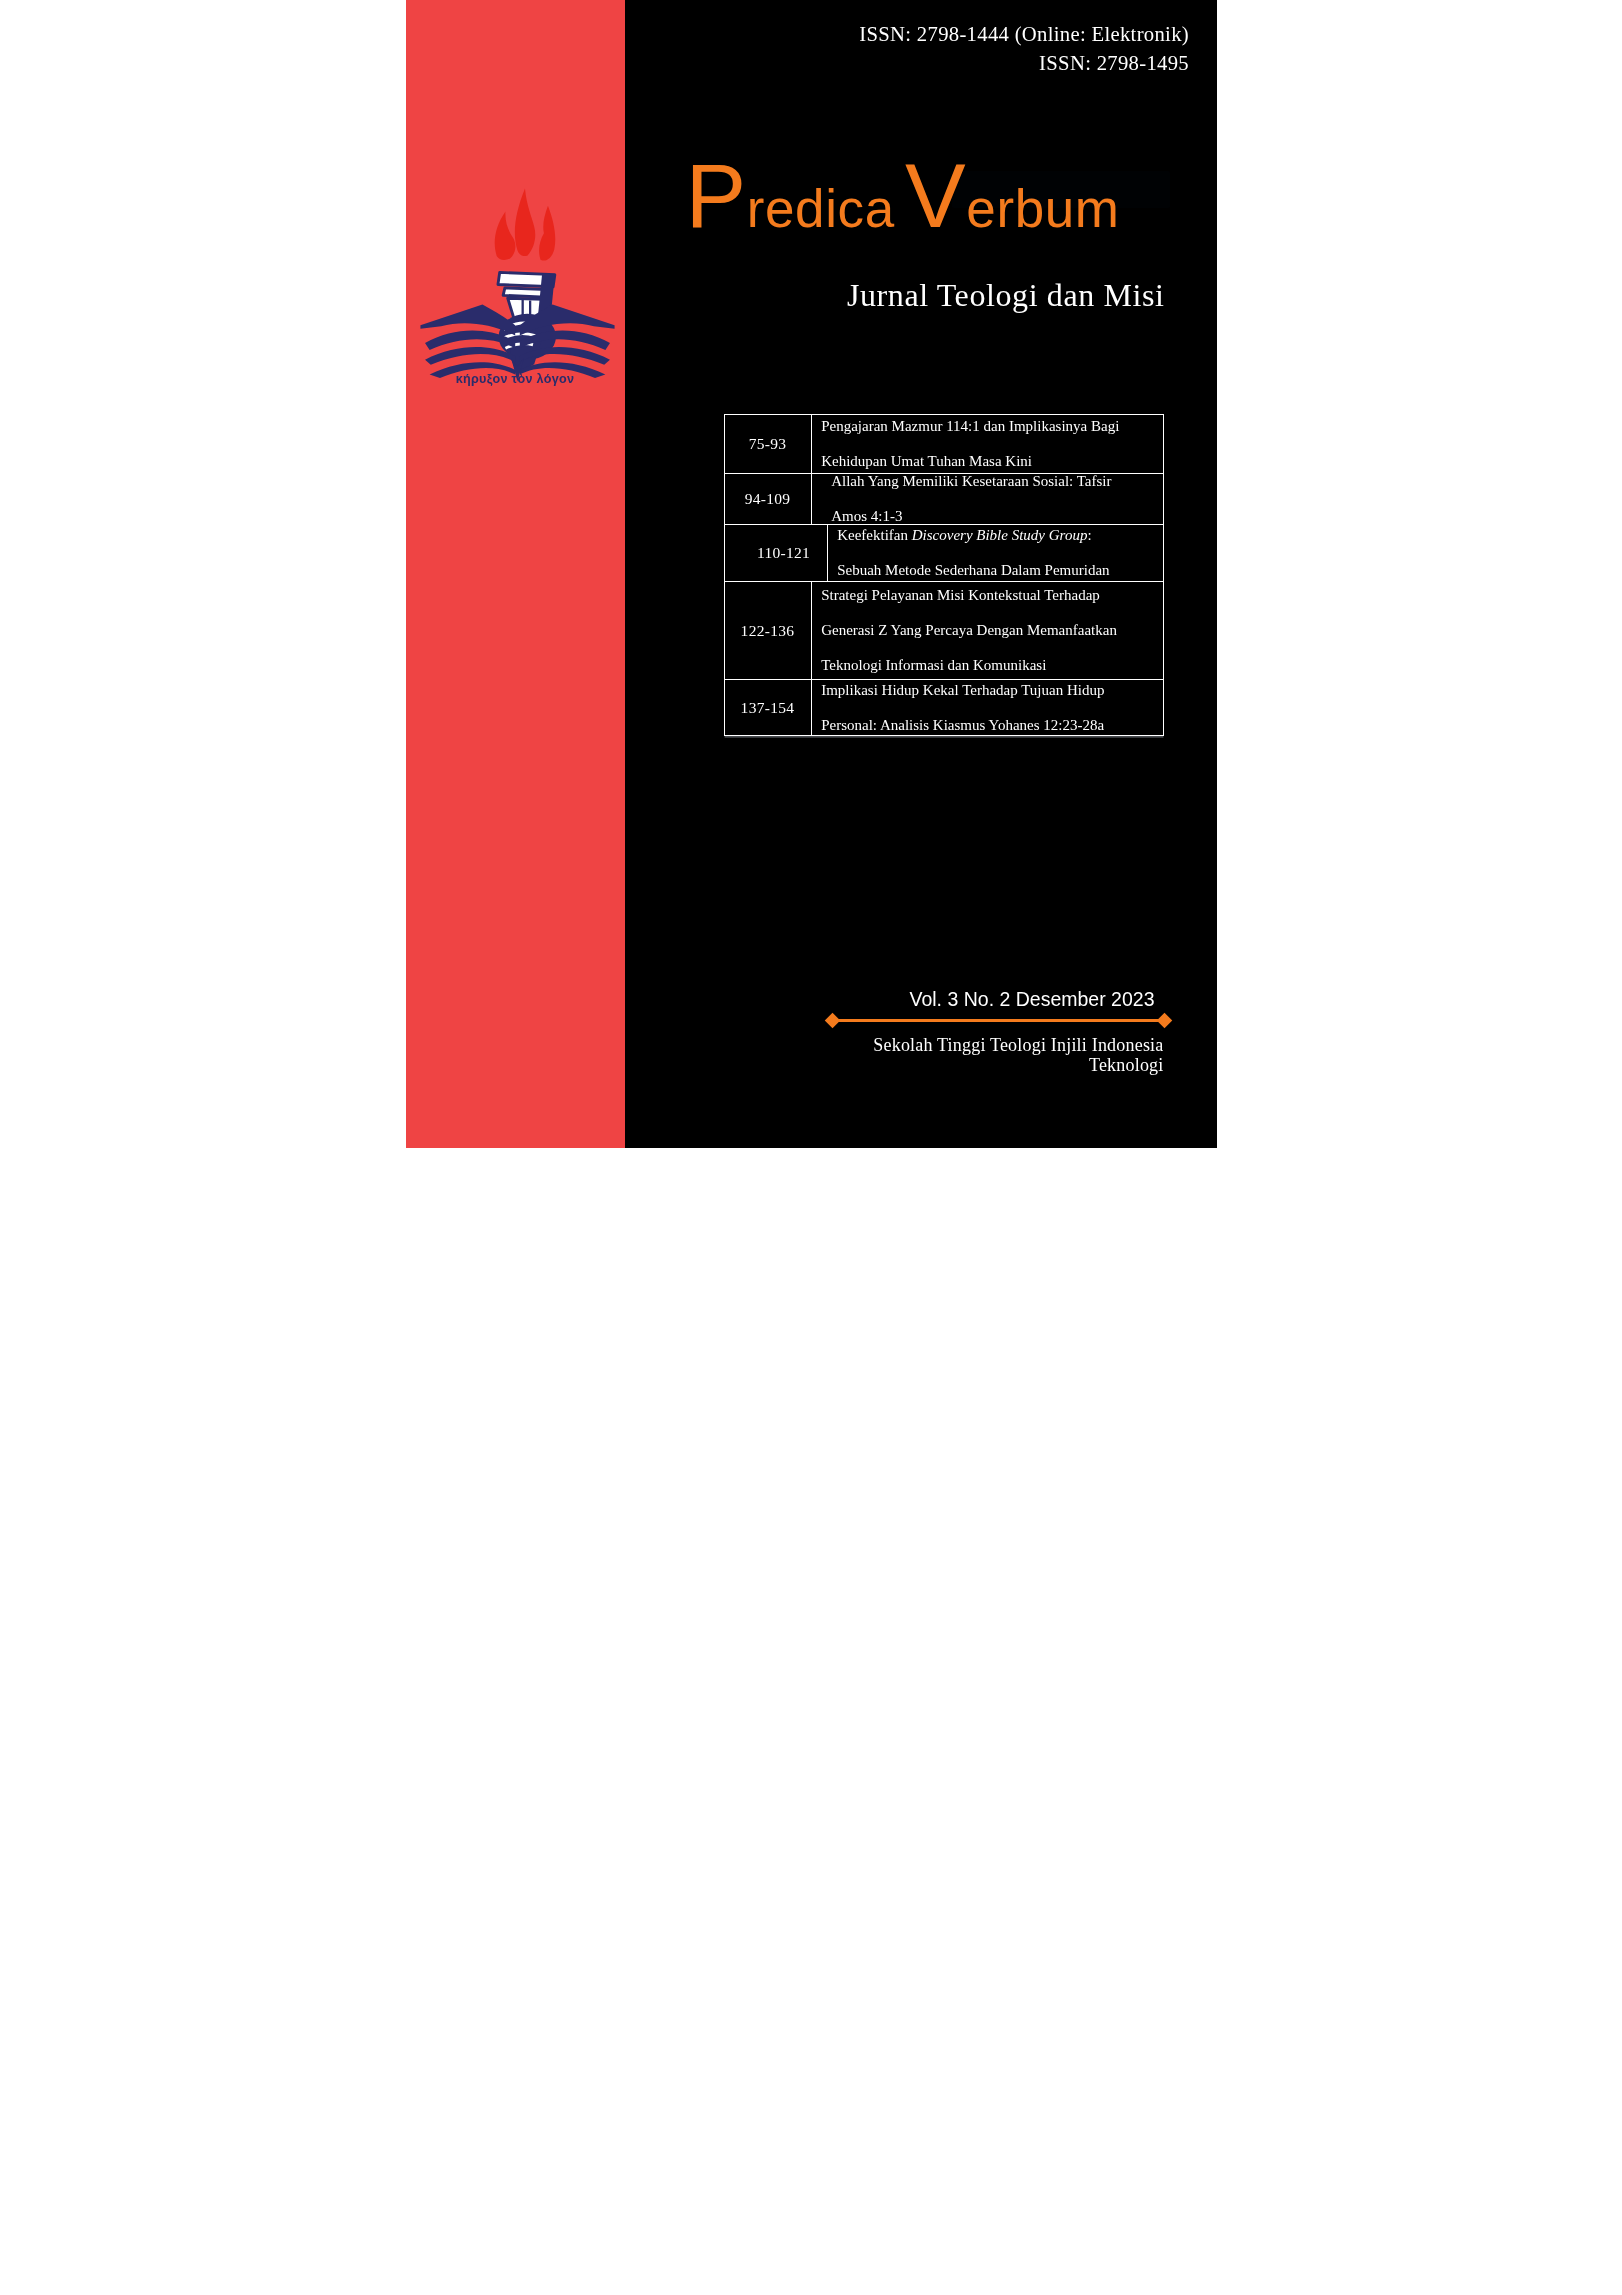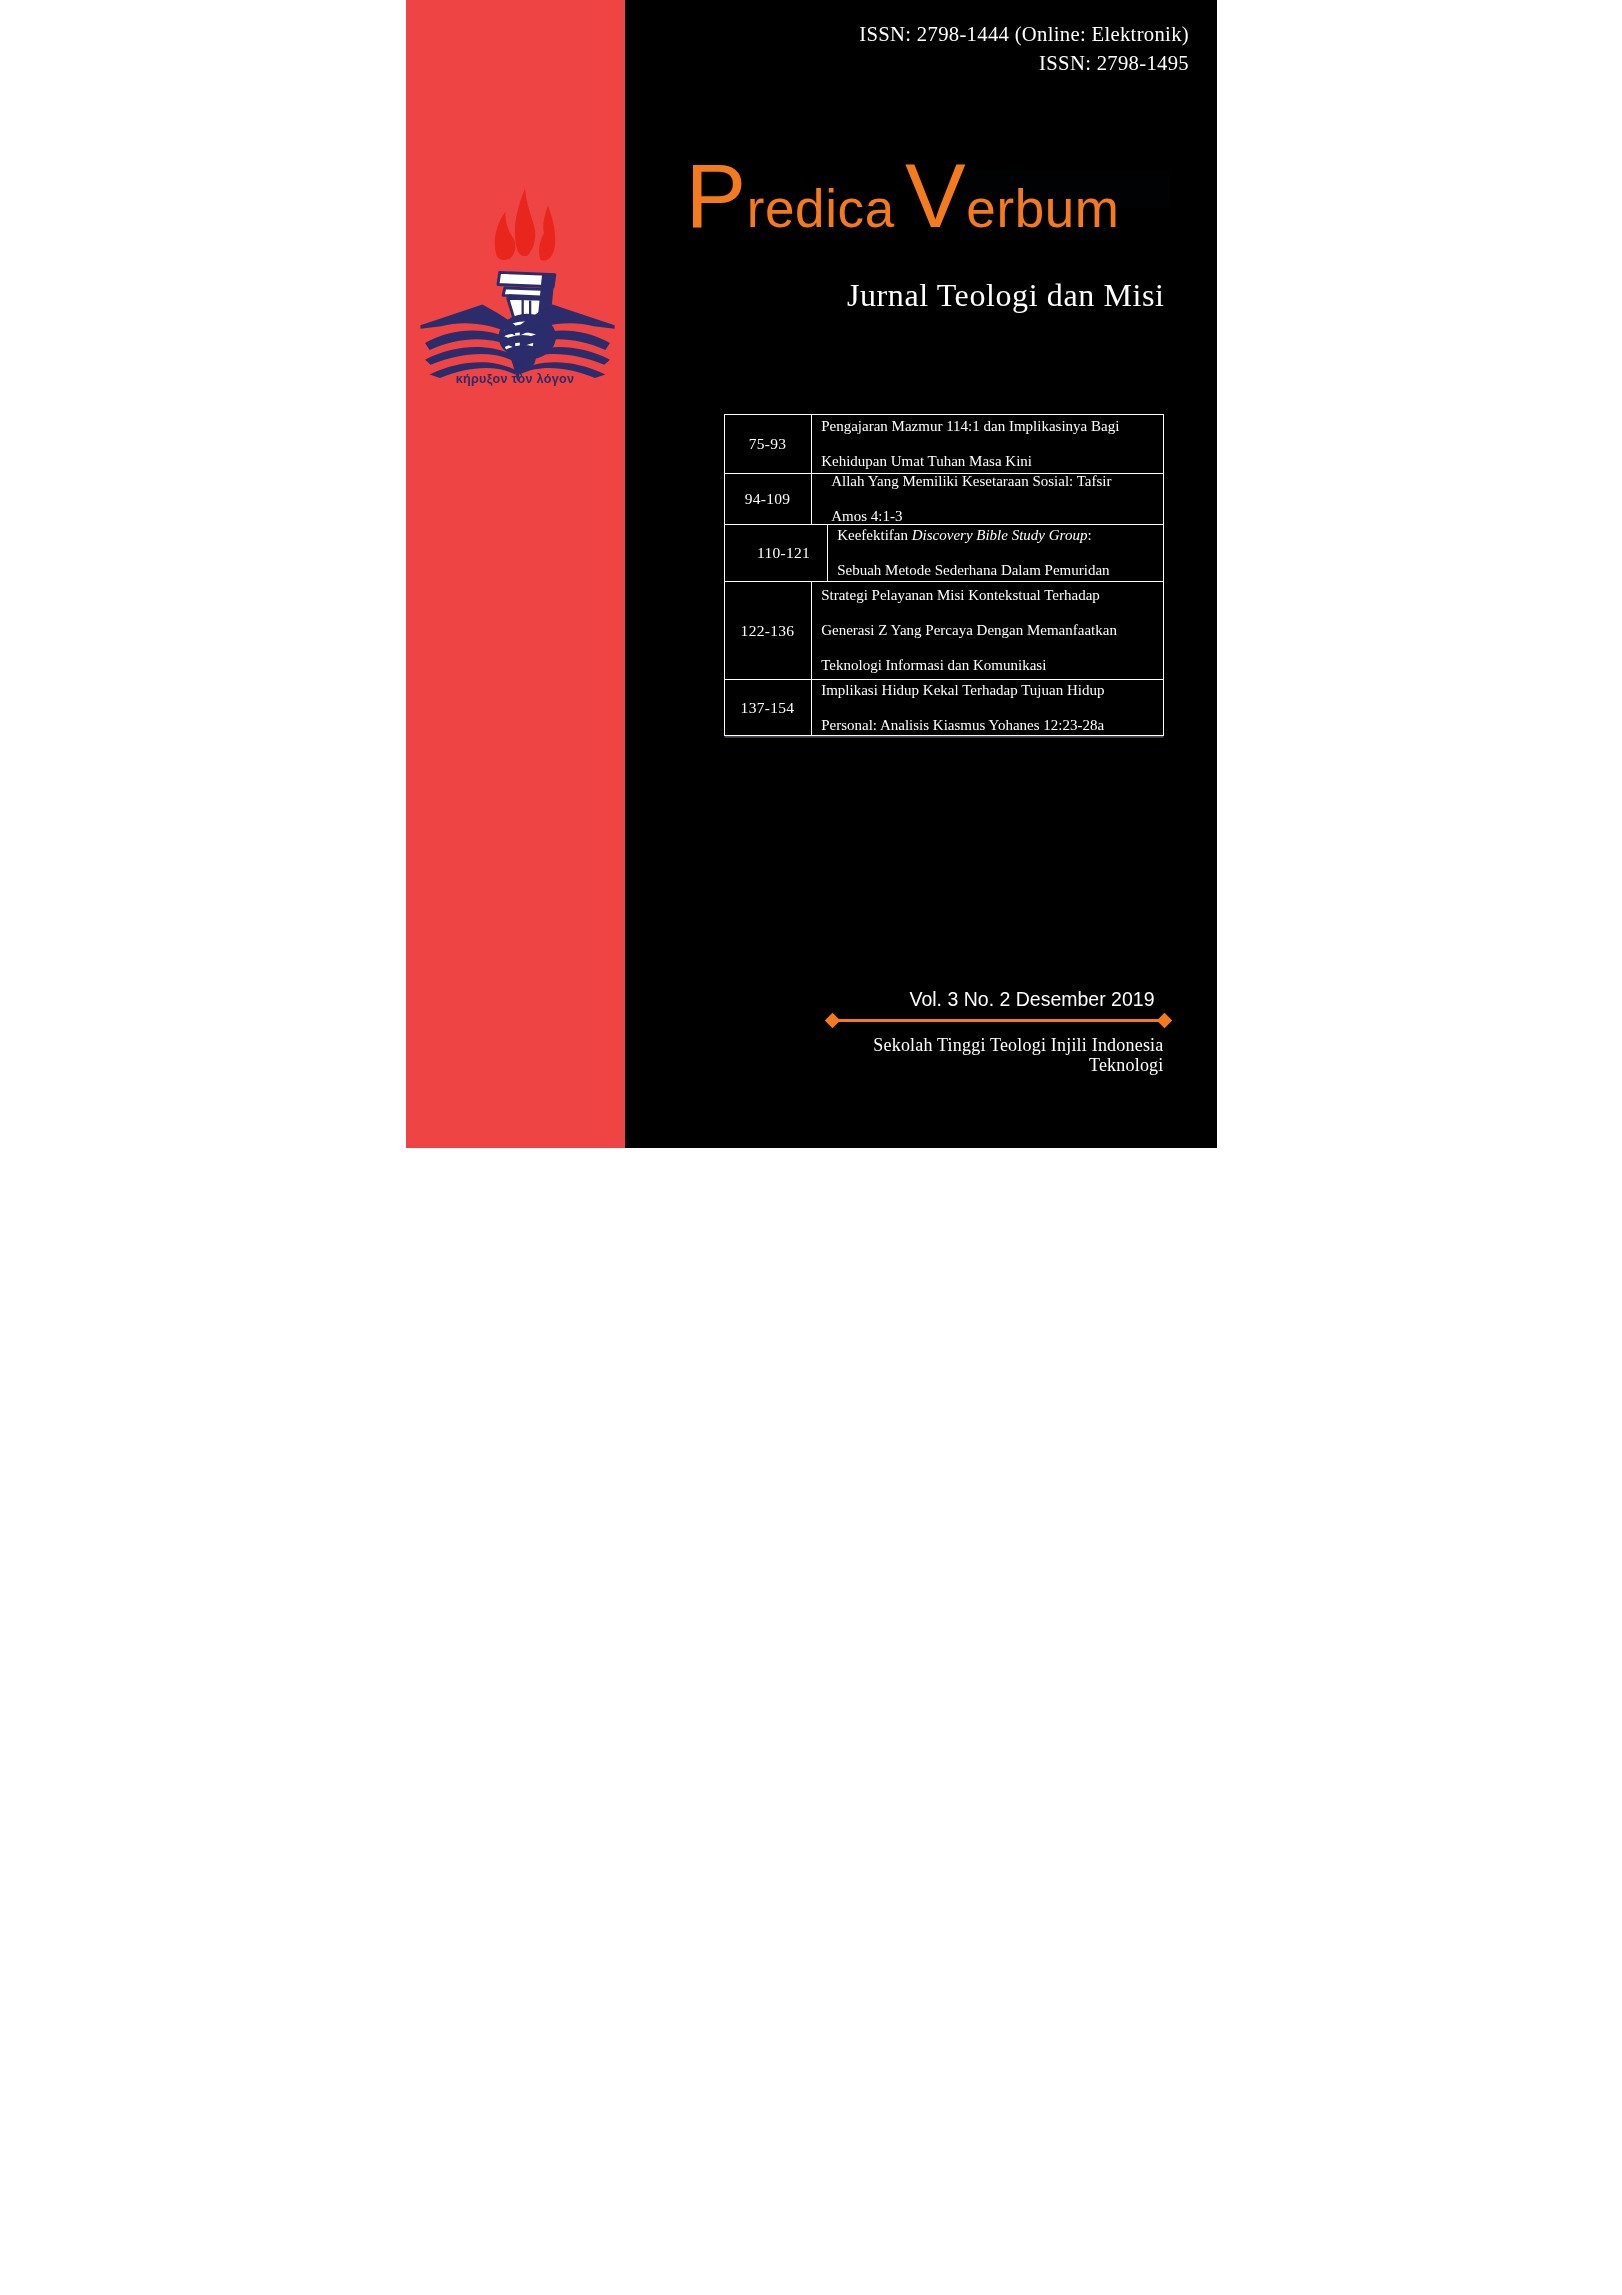--- a/index.html
+++ b/index.html
@@ -166,21 +166,21 @@
           </div>
       </div>
       <div class="toc-row">
         <div class="toc-pages">137-154</div>
         <div class="toc-title">
             <p><span>Implikasi Hidup Kekal Terhadap Tujuan Hidup Personal: Analisis Kiasmus Yohanes 12:23-28a</span><em></em><span></span></p>
           </div>
       </div>
     </section>
 
-    <div class="vol">Vol. 3 No. 2 Desember 2019</div>
+    <div class="vol">Vol. 3 No. 2 Desember 2023</div>
 
     <div class="divider">
       <span class="diamond left"></span>
       <span class="diamond right"></span>
     </div>
 
     <div class="publisher">
       <div>Sekolah Tinggi Teologi Injili Indonesia</div>
       <div>Teknologi</div>
     </div>

